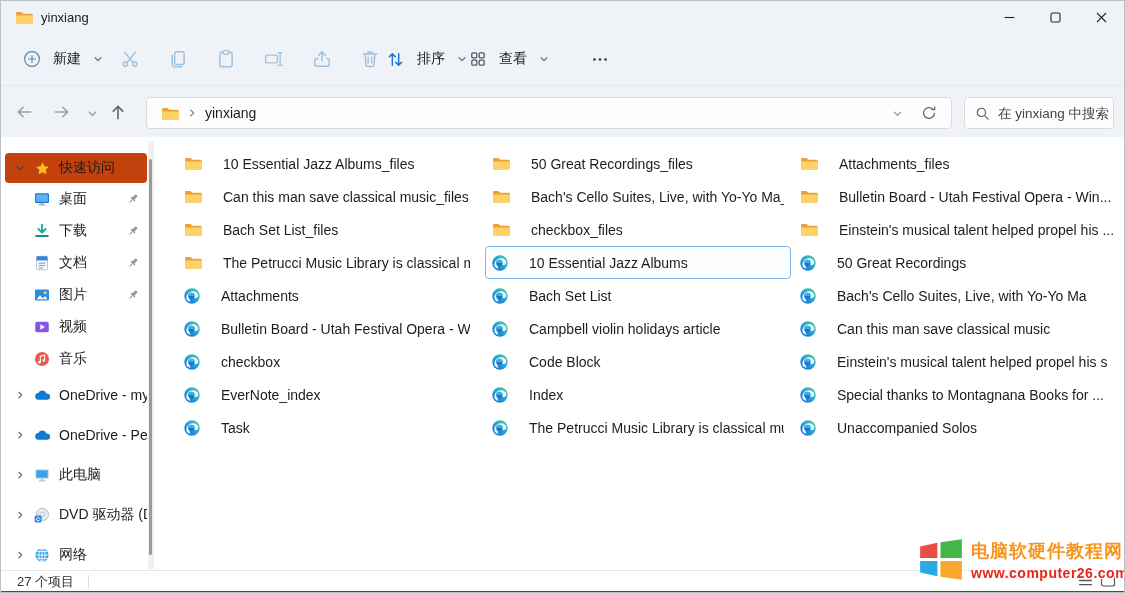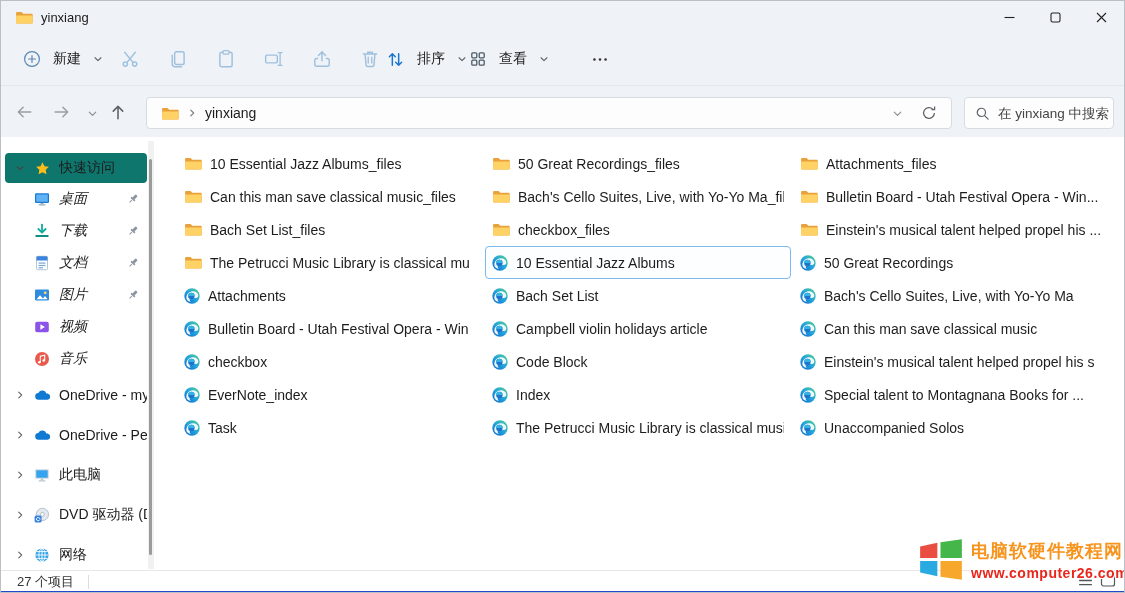--- a/index.html
+++ b/index.html
@@ -29,34 +29,34 @@
                    width:118px;margin-left:6px;font-family:inherit;}
   .searchbox input::placeholder{color:#454545;opacity:1;}
   .searchbox .icn{margin-left:10px;}
   
   .mainarea{position:absolute;left:0;top:136px;width:100%;height:433px;background:#fff;}
   
   .sidebar{position:absolute;left:0;top:136px;width:146px;height:433px;overflow:hidden;}
   .sb-item{display:flex;align-items:center;white-space:nowrap;font-size:14px;color:#1b1b1b;
            border-radius:4px;margin:0 0 0 4px;width:142px;box-sizing:border-box;overflow:hidden;}
   .sb-item.header{height:30px;margin-top:16px;}
-  .sb-item.sel{background:#0f766e;justify-content:center;}
-  .sb-item.child{height:32px;font-style:italic;}
+  .sb-item.sel{background:#c2410c;justify-content:center;}
+  .sb-item.child{height:32px;}
   .sb-item.group{height:40px;}
   .sb-item .chev{width:22px;display:flex;justify-content:center;flex:0 0 22px;margin-left:4px;}
   .sb-item .icn{width:22px;display:flex;justify-content:center;flex:0 0 22px;}
   .sb-item.child .chev{visibility:hidden;}
   .sb-label{margin-left:6px;flex:1;overflow:hidden;}
   .sb-item .pin{flex:0 0 16px;margin-right:6px;display:flex;}
   .sb-scroll-track{position:absolute;left:147px;top:140px;width:6px;height:428px;background:#f1f1f1;}
   .sb-scroll-thumb{position:absolute;left:148px;top:158px;width:3px;height:396px;background:#9b9b9b;border-radius:2px;}
   
   .filearea{position:absolute;left:160px;top:136px;width:965px;height:433px;}
   .fcol{position:absolute;top:10px;}
-  .fitem{height:33px;display:flex;align-items:center;gap:8px;padding:0 6px;border:1px solid transparent;
+  .fitem{height:33px;display:flex;align-items:center;gap:21px;padding:0 6px;border:1px solid transparent;
          border-radius:4px;font-size:14px;color:#1d1d1d;white-space:nowrap;overflow:hidden;box-sizing:border-box;}
   .fitem .icn{flex:0 0 auto;display:flex;}
   .flabel{overflow:hidden;}
   .fitem.sel{border-color:#7cb9ef;background:#fdfeff;}
   
   .statusbar{position:absolute;left:0;top:569px;width:100%;height:21px;background:#fff;border-top:1px solid #e7e7e7;
              display:flex;align-items:center;font-size:13px;color:#333;}
   .statusbar .count{margin-left:16px;}
   .statusbar .divider{width:1px;height:14px;background:#dcdcdc;margin-left:14px;}
   .status-views{position:absolute;right:8px;top:572px;display:flex;gap:6px;z-index:2;}
@@ -855,21 +855,21 @@
                   <stop offset=".55" stop-color="#23a4de"></stop>
                   <stop offset="1" stop-color="#47c79d"></stop>
                 </linearGradient>
               </defs>
               <circle cx="8" cy="8" r="7.7" fill="url(#eg)"></circle>
               <path d="M2.4 10.4C2.1 6.7 4.8 3.4 8.6 3.2c3.1-.2 5.5 1.8 5.7 4.2.1 1.5-.9 2.5-2.4 2.5H8.3c-1.5 0-2.4.7-2.6 1.7-.1.8.3 1.7 1 2.3-2.2-.5-4.1-1.9-4.3-3.5z" fill="#fff" opacity=".92"></path>
               <circle cx="7.4" cy="8" r="3.2" fill="#1d74cd"></circle>
               <path d="M4.2 8a3.2 3.2 0 0 1 6.4 0z" fill="#35b3e2"></path>
             </svg>
           </span>
-          <span class="flabel">Special talent to Montagnana Books for ...</span>
+          <span class="flabel">Special thanks to Montagnana Books for ...</span>
         </div>
         <div class="fitem">
           <span class="icn">
             <svg width="16" height="16" viewBox="0 0 16 16">
               <defs>
                 <linearGradient id="eg" x1="0" y1="1" x2="0.9" y2="0.1">
                   <stop offset="0" stop-color="#0b61c4"></stop>
                   <stop offset=".55" stop-color="#23a4de"></stop>
                   <stop offset="1" stop-color="#47c79d"></stop>
                 </linearGradient>

